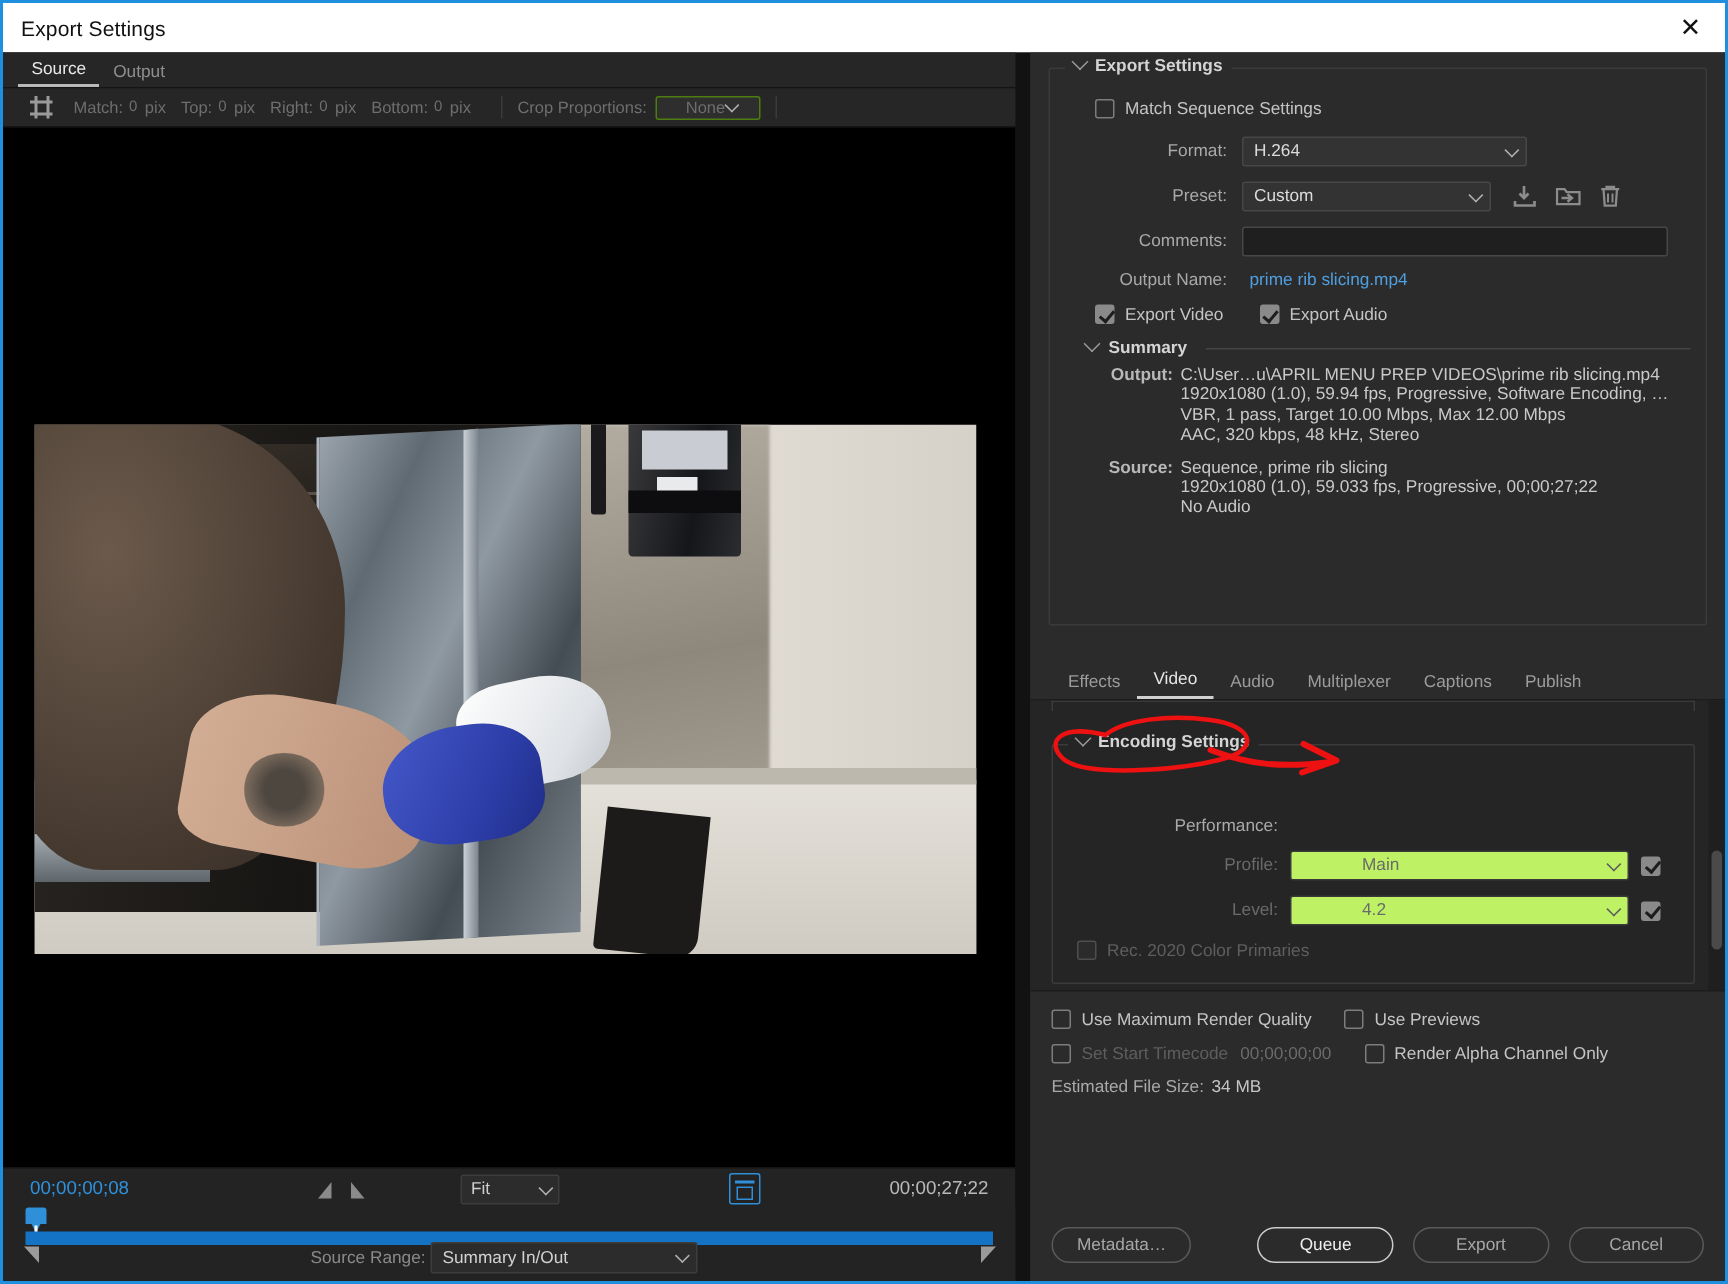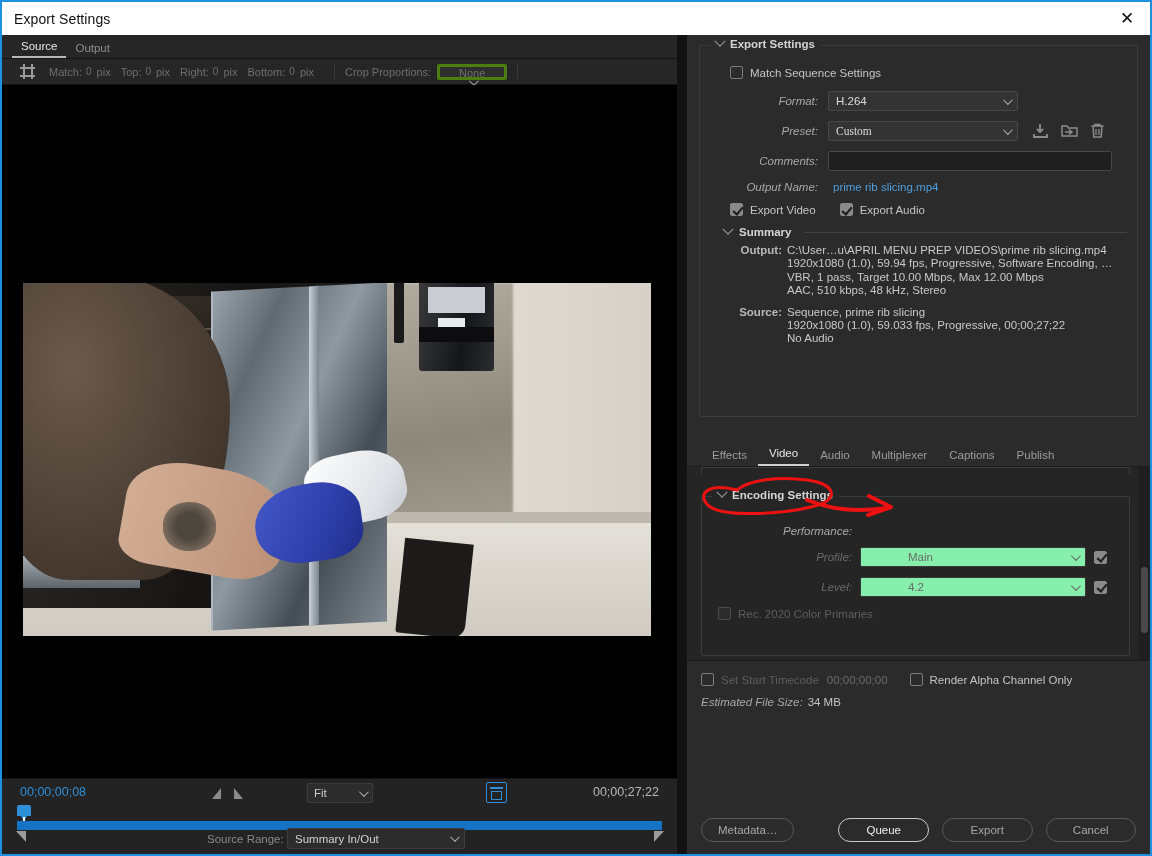--- a/index.html
+++ b/index.html
@@ -27,23 +27,23 @@
   .crop-icon { width:15px; height:15px; position:relative; margin-right:14px; }
   .crop-icon i { position:absolute; background:#9a9a9a; }
   .crop-icon i:nth-child(1){ left:3px; top:0; width:1.5px; height:15px;}
   .crop-icon i:nth-child(2){ left:0; top:3px; width:15px; height:1.5px;}
   .crop-icon i:nth-child(3){ left:11px; top:0; width:1.5px; height:15px;}
   .crop-icon i:nth-child(4){ left:0; top:11px; width:15px; height:1.5px;}
   .cl { font-size:11px; color:#6e6e6e; }
   .cv { font-size:10px; color:#6e6e6e; margin:0 5px 0 4px; vertical-align:top; }
   .cu { font-size:11px; color:#6e6e6e; margin-right:10px; }
   .cropsep { width:1px; height:15px; background:#3a3a3a; margin:0 10px; }
-  .crop-sel { width:70px; height:16px; background:#2e2e2e; border:3px solid #4d7c0f;
+  .crop-sel { width:70px; height:16px; background:#2e2e2e; border:1px solid #4d7c0f;
     border-radius:2px; font-size:11px; color:#6e6e6e; display:flex; align-items:center;
-    justify-content:space-between; padding:0 19px; margin-left:6px;flex-direction:column; }
+    justify-content:space-between; padding:0 19px; margin-left:6px; }
 
   .preview-area { position:relative; height:719px; background:#000; }
   .video { position:absolute; left:21px; top:198px; width:628px; height:353px;
     overflow:hidden; }
 
   
   .bg-wall { position:absolute; inset:0; background:
      linear-gradient(90deg,#d9d4cb 0%,#ded9d0 35%,#cfcac1 55%,#e2ded6 70%,#d6d1c8 100%); }
   .carpet { position:absolute; left:56%; top:0; width:22%; height:72%;
     background:linear-gradient(170deg,#b3aca0,#8e877c 60%,#a49d91);
@@ -139,34 +139,34 @@
   .right-panel { position:absolute; left:685px; top:33px; width:463px; height:819px;
     background:#2b2b2b; }
   .rp-top { position:relative; height:405px; background:#2b2b2b; padding:10px 12px 0 12px;}
   .group { border:1px solid #3b3b3b; border-radius:2px; padding:12px 10px 10px 10px;
     position:relative; }
   .group-title { position:absolute; left:10px; top:-8px; background:#2b2b2b; padding:0 6px;
     font-size:11.5px; color:#d4d4d4; font-weight:bold; display:flex; align-items:center; gap:6px;}
   .chev { display:inline-block; width:8px; height:8px; border-right:1.4px solid #9a9a9a;
     border-bottom:1.4px solid #9a9a9a; transform:rotate(45deg) translate(-2px,-2px); }
   .row { display:flex; align-items:center; margin-bottom:10px; }
-  .lbl { font-size:11.5px; color:#a9a9a9; text-align:right;font-style:italic; }
+  .lbl { font-size:11.5px; color:#a9a9a9; text-align:right; }
   .cb { width:13px; height:13px; border:1px solid #7d7d7d; border-radius:2px;
     background:#2b2b2b; display:inline-block; position:relative; flex:none; }
   .cb.checked { background:#8a8a8a; border-color:#8a8a8a; }
   .cb.checked::after { content:""; position:absolute; left:3.5px; top:0.5px; width:4px;
     height:8px; border-right:2px solid #1d1d1d; border-bottom:2px solid #1d1d1d;
     transform:rotate(40deg); }
   .cb.dim { border-color:#4e4e4e; }
   .cbtext { font-size:11.5px; color:#c4c4c4; margin-left:7px; }
   .cbtext.dim { color:#5e5e5e; }
   .sel { height:20px; background:#333; border:1px solid #474747; border-radius:2px;
     color:#dcdcdc; font-size:11.5px; display:flex; align-items:center;
     justify-content:space-between; padding:0 7px; }
-  .sel.dim { background:#86efac; border-color:#3a3a3a; color:#6a6a6a;padding-left:47px; }
+  .sel.dim { background:#bef264; border-color:#3a3a3a; color:#6a6a6a;padding-left:47px; }
   .dchev { width:7px; height:7px; border-right:1.3px solid #b0b0b0;
     border-bottom:1.3px solid #b0b0b0; transform:rotate(45deg) translateY(-2px); flex:none;}
   .sel.dim .dchev { border-color:#5e5e5e; }
   .txt-in { height:20px; background:#1f1f1f; border:1px solid #474747; border-radius:2px; }
   .presetic { display:flex; gap:12px; margin-left:14px; align-items:center; }
   .link { font-size:11.5px; color:#4f9fe0; }
   .summary-label { font-size:11.5px; color:#b8b8b8; font-weight:bold; text-align:right;
     width:58px; flex:none; }
   .summary-val { font-size:11.5px; color:#c9c9c9; line-height:13.4px; padding-left:5px; }
   .sum-head { display:flex; align-items:center; gap:7px; margin:4px 0 6px 14px; }
@@ -328,21 +328,21 @@
         <div class="row">
           <div class="lbl" style="width:108px;">Format:</div>
           <div class="sel" style="width:190px;margin-left:10px;">
             <span>H.264</span>
             <span class="dchev"></span>
           </div>
         </div>
 
         <div class="row">
           <div class="lbl" style="width:108px;">Preset:</div>
-          <div class="sel" style="width:190px;margin-left:10px;font-family:Liberation Serif, serif;">
+          <div class="sel" style="width:166px;margin-left:10px;">
             <span>Custom</span>
             <span class="dchev"></span>
           </div>
           <div class="presetic">
             <svg width="17" height="16" viewBox="0 0 17 16">
               <path d="M8 1v7M5 6l3 3 3-3" stroke="#8c8c8c" stroke-width="1.8" fill="none"></path>
               <path d="M2 11v3h13v-3" stroke="#8c8c8c" stroke-width="1.8" fill="none"></path>
             </svg>
             <svg width="17" height="16" viewBox="0 0 17 16">
               <path d="M1 3h5l1.5 2H16v8H1z" fill="none" stroke="#8c8c8c" stroke-width="1.5"></path>
@@ -379,21 +379,21 @@
           <span>Summary</span>
           <span class="sum-rule"></span>
         </div>
 
         <div style="display:flex; margin-left:14px;">
           <div class="summary-label">Output:</div>
           <div class="summary-val">
             <div>C:\User…u\APRIL MENU PREP VIDEOS\prime rib slicing.mp4</div>
             <div>1920x1080 (1.0), 59.94 fps, Progressive, Software Encoding, …</div>
             <div>VBR, 1 pass, Target 10.00 Mbps, Max 12.00 Mbps</div>
-            <div>AAC, 510 kbps, 48 kHz, Stereo</div>
+            <div>AAC, 320 kbps, 48 kHz, Stereo</div>
           </div>
         </div>
 
         <div style="display:flex; margin-left:14px; margin-top:8px;">
           <div class="summary-label">Source:</div>
           <div class="summary-val">
             <div>Sequence, prime rib slicing</div>
             <div>1920x1080 (1.0), 59.033 fps, Progressive, 00;00;27;22</div>
             <div>No Audio</div>
           </div>
@@ -416,21 +416,21 @@
 
       <div style="height:7px;border:1px solid #3b3b3b;border-bottom:none;margin:0 8px 0 2px;"></div>
 
       <div class="group" style="height:160px;margin:22px 8px 0 2px;">
         <div class="group-title" style="background:#252525;">
           <span class="chev"></span>
           <span>Encoding Settings</span>
         </div>
 
         <div class="row" style="margin-top:16px;">
-          <div class="lbl" style="width:140px;">Performance:</div>
+          <div class="lbl" style="width:140px;margin-top:20px;">Performance:</div>
         </div>
 
         <div class="row">
           <div class="lbl" style="width:140px;color:#6a6a6a;">Profile:</div>
           <div class="sel dim" style="width:226px;margin-left:8px;">
             <span>Main</span>
             <span class="dchev"></span>
           </div>
           <span class="cb checked" style="margin-left:8px;"></span>
         </div>
@@ -445,20 +445,26 @@
         </div>
 
         <div class="row" style="margin-left:6px;">
           <span class="cb dim"></span>
           <span class="cbtext dim">Rec. 2020 Color Primaries</span>
         </div>
       </div>
     </div>
 
     <div class="rp-bot">
+      <div class="row">
+        <span class="cb"></span>
+        <span class="cbtext">Use Maximum Render Quality</span>
+        <span class="cb" style="margin-left:22px;"></span>
+        <span class="cbtext">Use Previews</span>
+      </div>
 
 
       <div class="row">
         <span class="cb"></span>
         <span class="cbtext dim">Set Start Timecode</span>
         <span class="cbtext" style="color:#6a6a6a;margin-left:8px;">00;00;00;00</span>
         <span class="cb" style="margin-left:22px;"></span>
         <span class="cbtext">Render Alpha Channel Only</span>
       </div>
 

